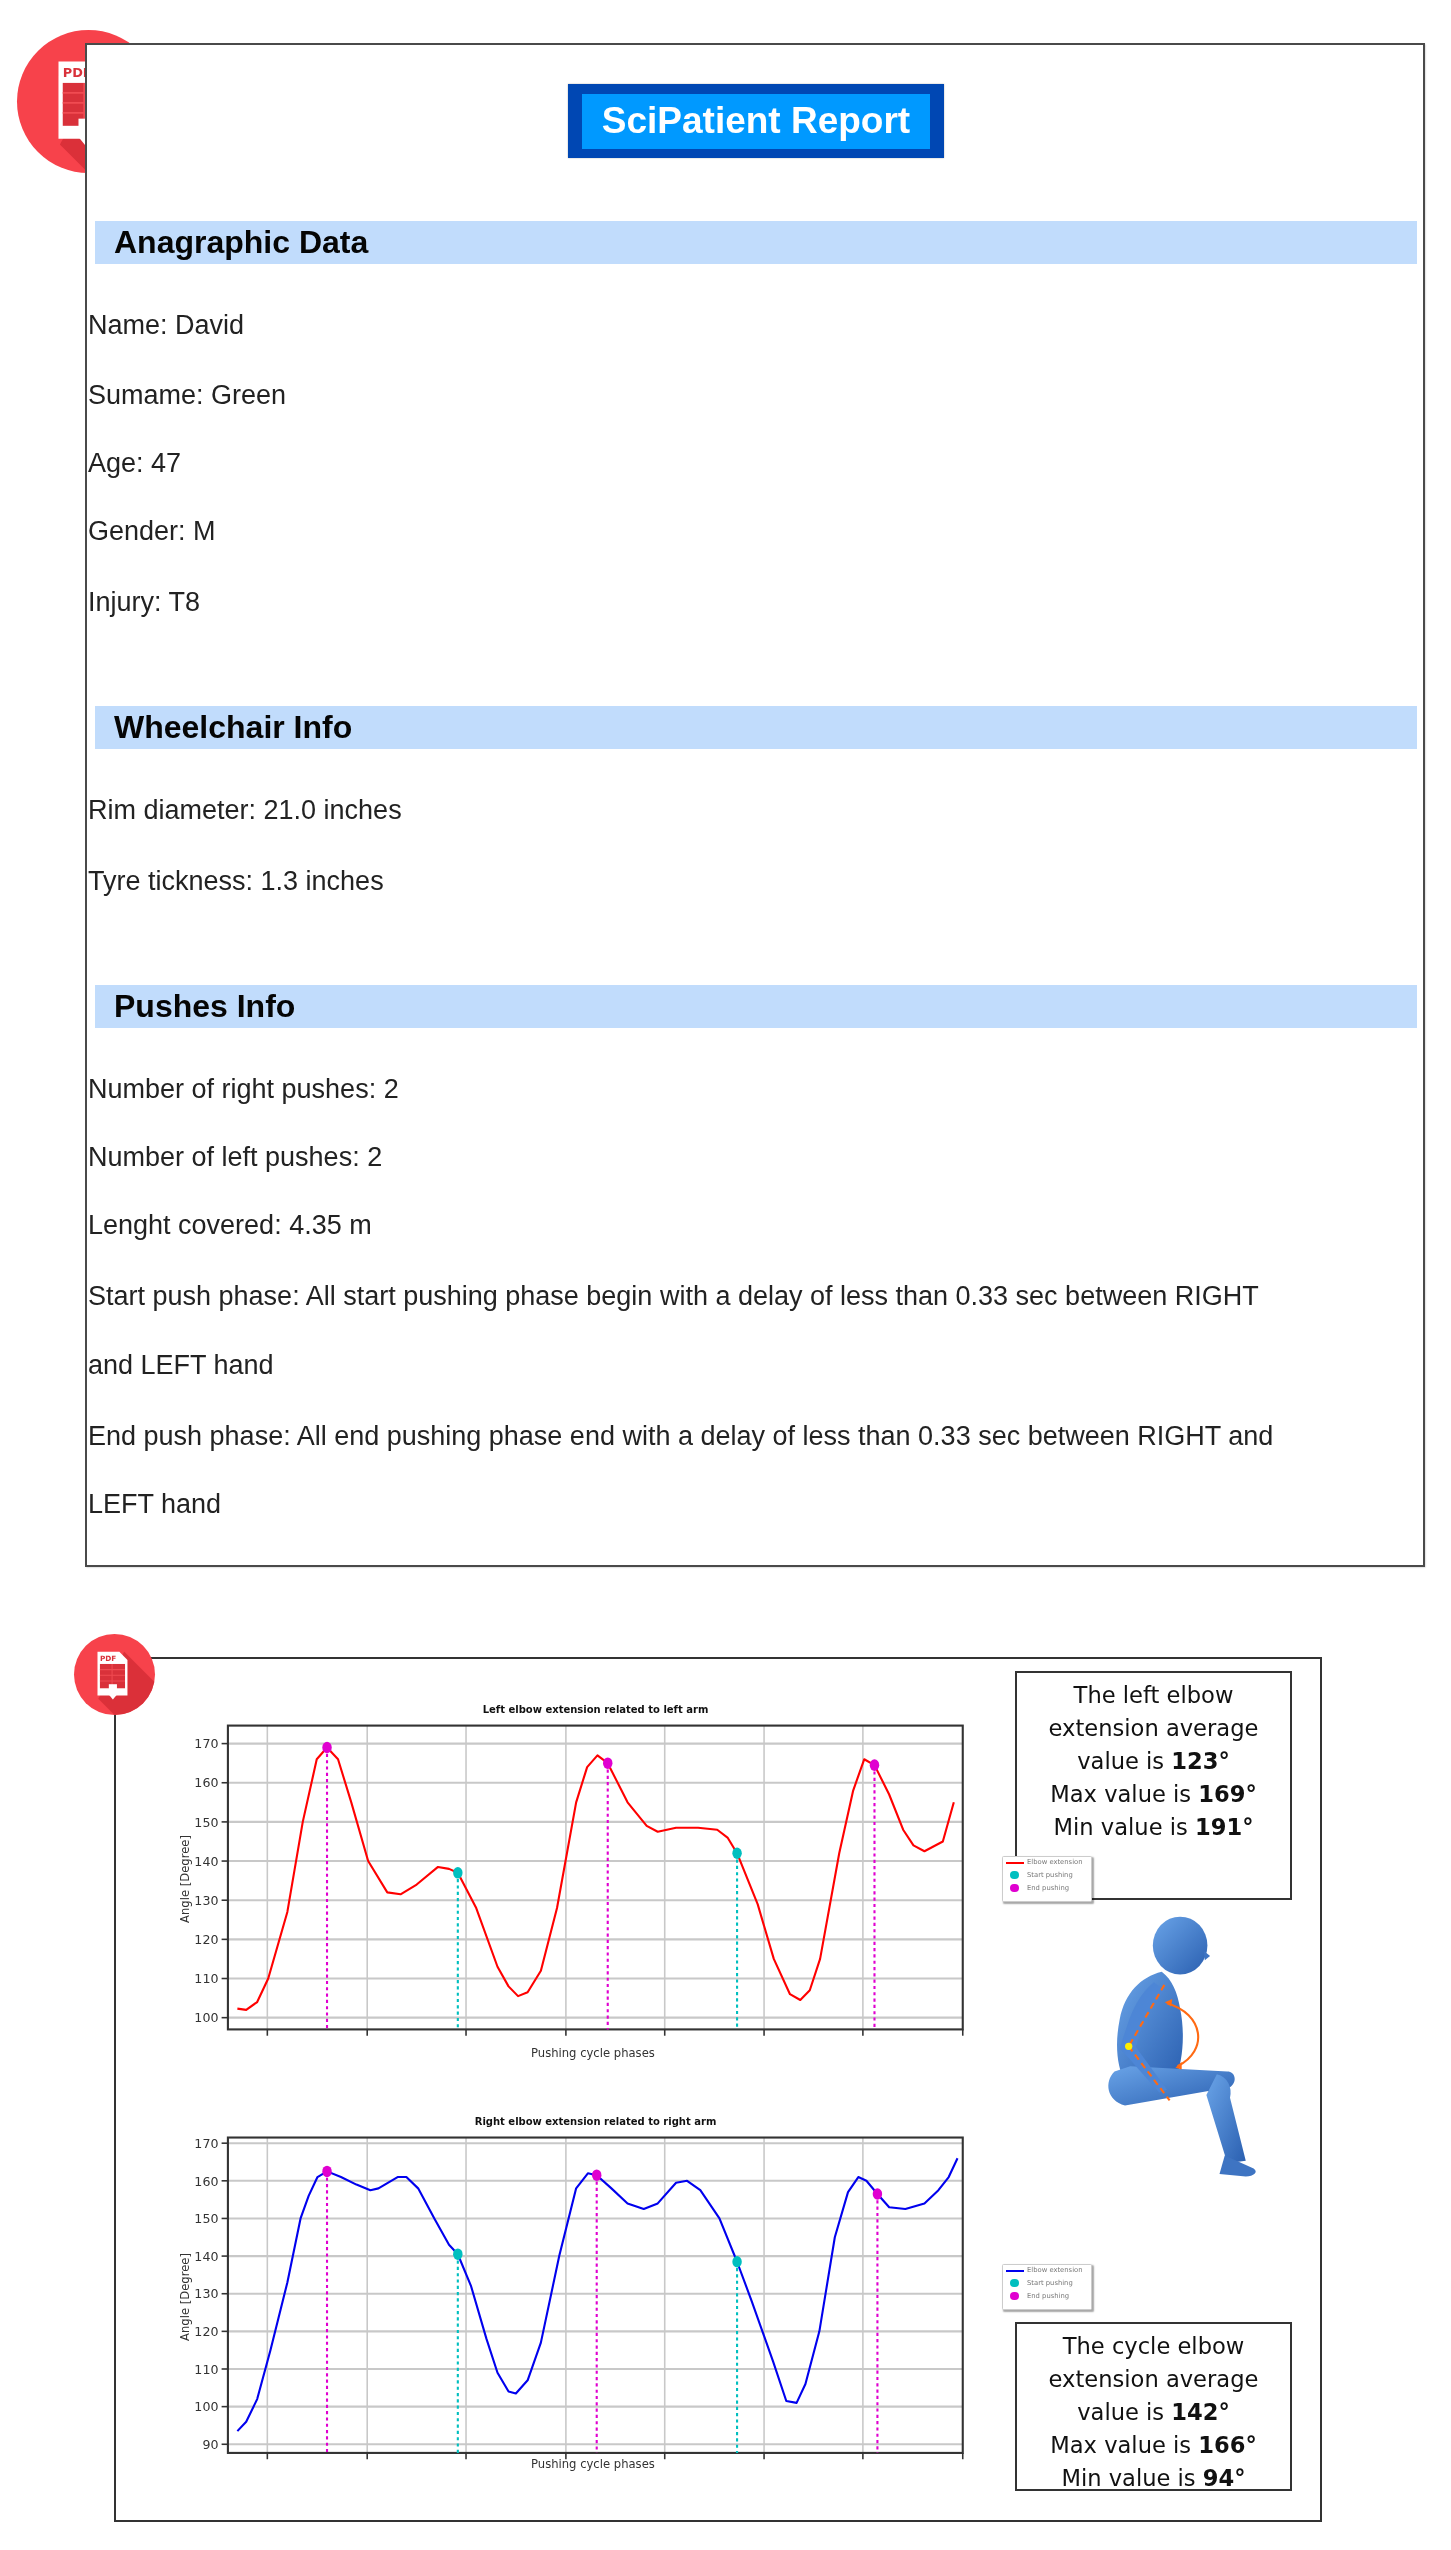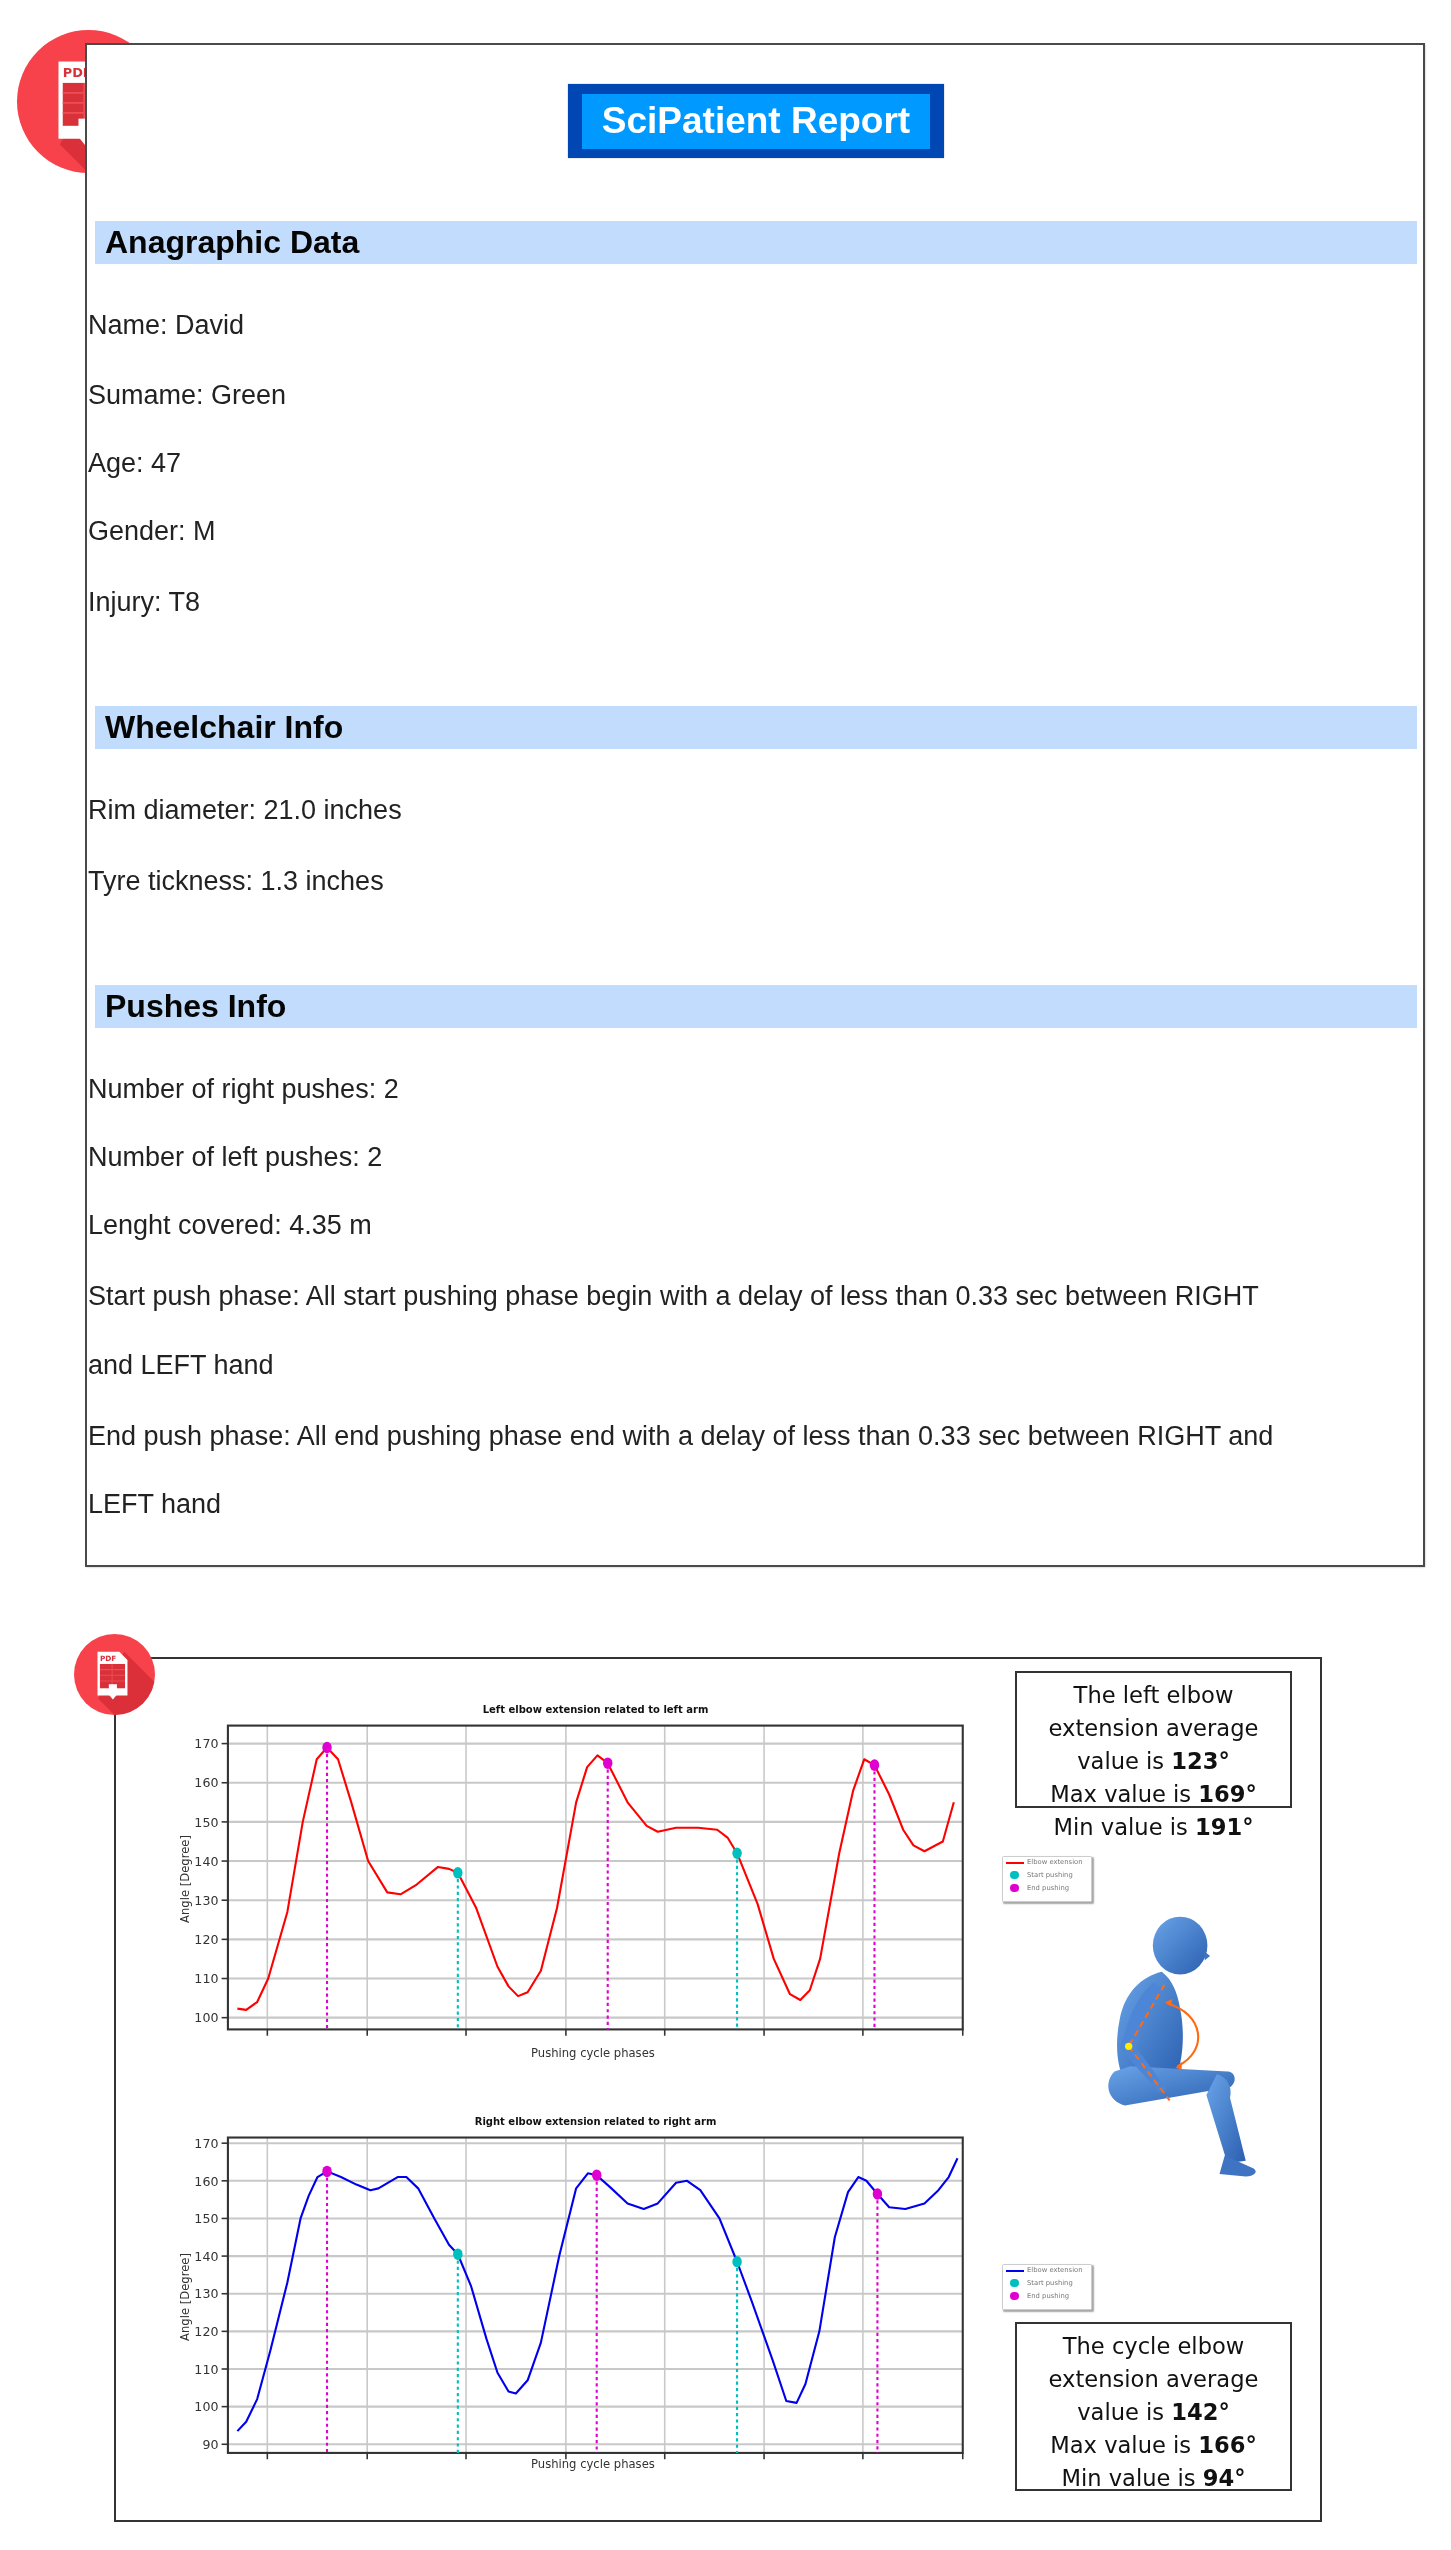--- a/index.html
+++ b/index.html
@@ -11,21 +11,21 @@
     #report-box { left: 85px; top: 43px; width: 1340px; height: 1524px;
                   border: 2.6px solid #4a4a4a; box-sizing: border-box; background: #fff;
                   box-shadow: 1.1px 1.1px 1.6px rgba(0,0,0,0.25); }
     #report-title { left: 568px; top: 84px; width: 376px; height: 74px;
                     background: #0047b3; box-sizing: border-box; padding: 9.5px 13.7px;
                     box-shadow: 0 0 1.6px rgba(0,0,0,0.3); }
     #report-title .inner { width: 100%; height: 100%; background: #0099ff;
                     display: flex; align-items: center; justify-content: center;
                     color: #fff; font-weight: bold; font-size: 37px; letter-spacing: 0px; }
     .section-header { left: 95px; width: 1322px; height: 43px; background: #c1dcfc;
-                      display: flex; align-items: center; padding-left: 10px; box-sizing: border-box;
+                      display: flex; align-items: center; padding-left: 19px; box-sizing: border-box;
                       font-weight: bold; font-size: 32px; color: #050505; }
     .row { left: 88px; font-size: 27px; color: #222; white-space: nowrap; line-height: 32px; }
 
     
     .pdf-icon { border-radius: 50%; background: #f7424b; overflow: hidden; }
 
     
     #charts-box { left: 114px; top: 1657px; width: 1208px; height: 865px;
                   border: 2.1px solid #333; box-sizing: border-box; background: #fff; }
     .summary-box { left: 1015px; width: 277px; border: 2.1px solid #333; box-sizing: border-box;
@@ -214,21 +214,21 @@
     <polyline points="151.0,568.5 167.8,550.6 188.7,507.6 213.9,414.5 246.1,285.7 271.2,163.9 286.6,121.0 303.4,85.2 321.6,74.4 348.1,85.2 377.5,99.5 404.0,110.2 419.4,106.7 455.8,85.2 472.5,85.2 494.9,106.7 525.7,163.9 553.6,214.1 570.4,232.0 595.6,292.8 624.9,393.1 645.9,457.5 666.9,493.3 680.8,496.9 703.2,471.8 728.4,400.2 763.3,235.5 795.5,106.7 817.8,78.0 834.6,81.6 862.6,106.7 893.3,135.3 924.1,146.0 950.7,135.3 985.6,95.9 1006.6,92.3 1031.7,110.2 1068.1,163.9 1101.6,246.3 1129.6,321.5 1170.1,436.0 1195.3,511.2 1214.9,514.8 1231.7,479.0 1258.2,378.7 1287.6,199.7 1312.7,113.8 1332.3,85.2 1347.7,92.3 1368.7,117.4 1391.0,142.5 1421.8,146.0 1458.1,135.3 1484.7,110.2 1504.3,85.2 1521.0,49.4" fill="none" stroke="#0000ee" stroke-width="4" stroke-linejoin="round"></polyline>
     <ellipse cx="570.4" cy="231.95704057279238" rx="9" ry="11" fill="#00bfbf"></ellipse>
     <ellipse cx="1101.64" cy="246.27684964200478" rx="9" ry="11" fill="#00bfbf"></ellipse>
     <ellipse cx="321.556" cy="74.4391408114559" rx="9" ry="11" fill="#e000d0"></ellipse>
     <ellipse cx="834.622" cy="81.5990453460621" rx="9" ry="11" fill="#e000d0"></ellipse>
     <ellipse cx="1368.658" cy="117.39856801909309" rx="9" ry="11" fill="#e000d0"></ellipse>
   </svg>
 <div class="abs axis-label" style="left:531px; top:2457px;">Pushing cycle phases</div>
 <div class="abs axis-label" style="left:141px; top:2290px; transform: rotate(-90deg); transform-origin:center;">Angle [Degree]</div>
 
-<div class="abs summary-box" style="top:1671px; height:137px;">
+<div class="abs summary-box" style="top:1671px; height:229px;">
   <div>The left elbow</div>
   <div>extension average</div>
   <div><span>value is </span><b>123°</b></div>
   <div><span>Max value is </span><b>169°</b></div>
   <div><span>Min value is </span><b>191°</b></div>
 </div>
 
 <div class="abs legend" style="top:1856px;">
   <div class="line" style="top:5.3px; background:#ff0000;"></div>
   <div class="li" style="top:1.1px;">Elbow extension</div>

